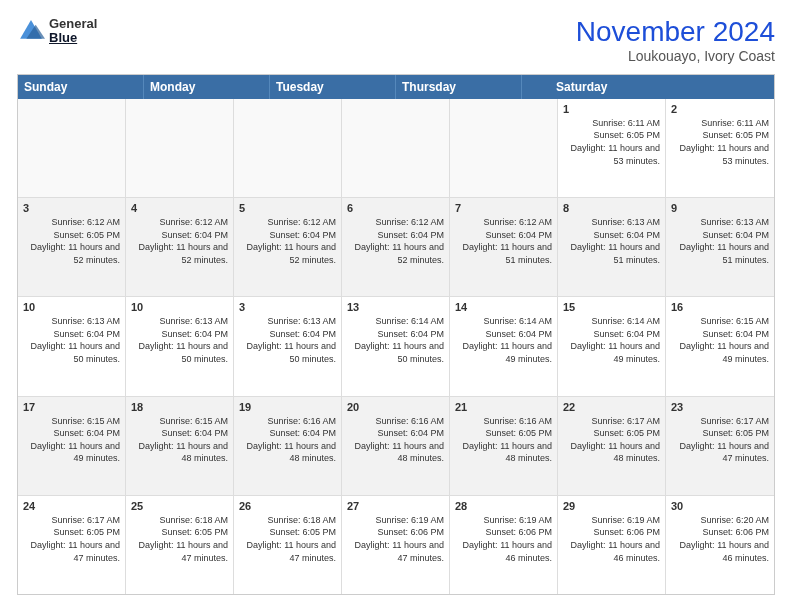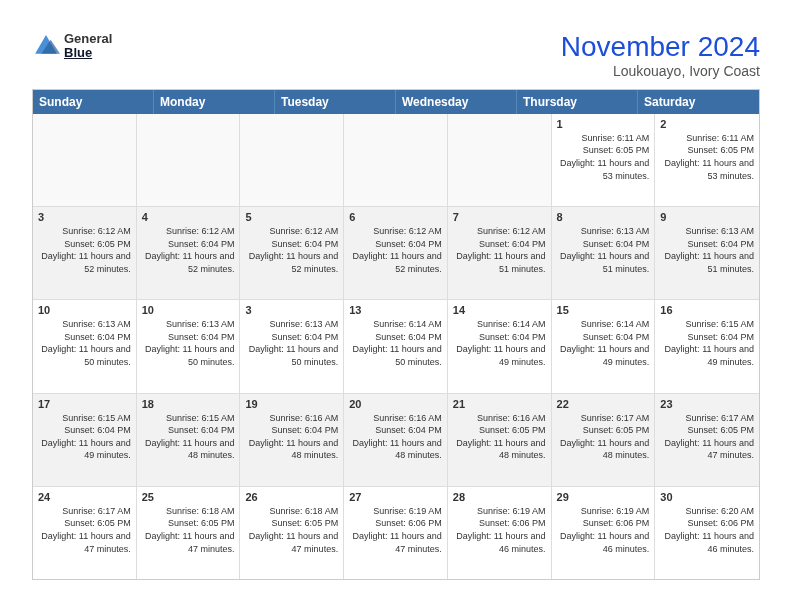--- a/index.html
+++ b/index.html
@@ -6,21 +6,21 @@
     body {
       font-family: Arial, sans-serif;
       background: #fff;
       width: 792px;
       height: 612px;
       overflow: hidden;
     }
     .page {
       width: 792px;
       height: 612px;
-      padding: 32px;
+      padding: 17px;
       display: flex;
       flex-direction: column;
     }
     .header {
       display: flex;
       justify-content: space-between;
       align-items: flex-start;
       margin-bottom: 10px;
     }
     .logo {
@@ -64,21 +64,21 @@
       background: #3a6ea5;
     }
     .cal-header-cell {
       color: #fff;
       font-size: 12px;
       font-weight: bold;
       padding: 5px 6px;
       text-align: left;
       border-right: 1px solid #5588bb;
     }
-    .cal-header-cell:last-child { border-right: none; }
+    .cal-header-cell:last-child { border-right: none; margin-left: 28px; }
     .cal-body {
       flex: 1;
       display: flex;
       flex-direction: column;
     }
     .cal-week {
       display: grid;
       grid-template-columns: repeat(7, 1fr);
       flex: 1;
       border-bottom: 1px solid #ddd;
@@ -127,21 +127,20 @@
       <h1>November 2024</h1>
       <p>Loukouayo, Ivory Coast</p>
     </div>
   </div>
 
   <div class="calendar">
     <div class="cal-header">
     <div class="cal-header-cell">Sunday</div>
         <div class="cal-header-cell">Monday</div>
         <div class="cal-header-cell">Tuesday</div>
-        <div class="cal-header-cell">Wednesday</div>
         <div class="cal-header-cell">Thursday</div>
         <div class="cal-header-cell">Saturday</div>
       </div>
     <div class="cal-body">
     <div class="cal-week">
           <div class="cal-cell empty"></div>
           <div class="cal-cell empty"></div>
           <div class="cal-cell empty"></div>
           <div class="cal-cell empty"></div>
           <div class="cal-cell empty"></div>

